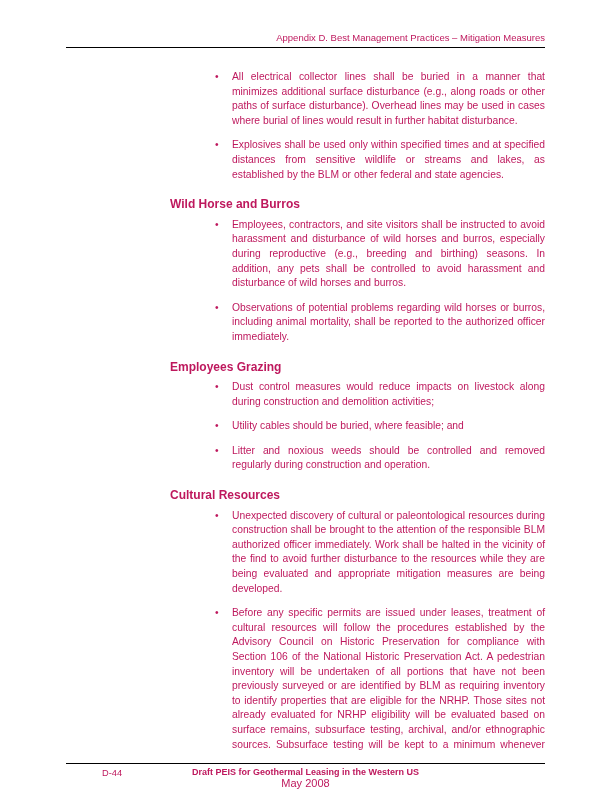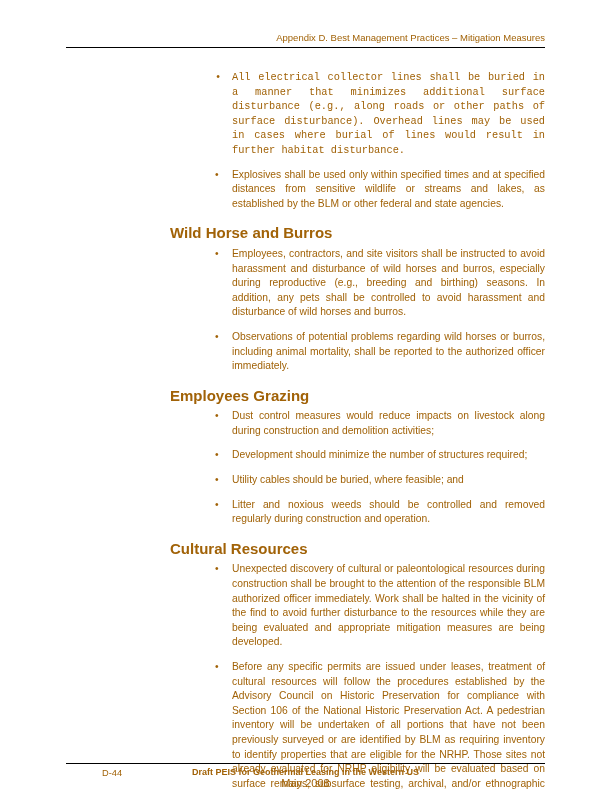--- a/index.html
+++ b/index.html
@@ -6,21 +6,21 @@
     margin: 0;
     padding: 0;
     background: #ffffff;
   }
   .page {
     position: relative;
     width: 612px;
     height: 792px;
     background: #ffffff;
     font-family: "Liberation Sans", sans-serif;
-    color: #a16207;
+    color: #be185d;
     overflow: hidden;
     box-sizing: border-box;
   }
   
   .header {
     position: absolute;
     top: 32px;
     left: 66px;
     right: 67px;
     border-bottom: 1px solid #000;
@@ -33,26 +33,25 @@
   .content {
     position: absolute;
     top: 70px;
     left: 170px;
     width: 375px;
     font-size: 10.3px;
     line-height: 14.6px;
   }
   .section-heading {
     font-weight: bold;
-    font-size: 15px;
+    font-size: 12px;
     margin: 15px 0 6px 0;
   }
   .section:first-child .bullet:first-child {
     margin-top: 0;
-    font-family: Liberation Mono, monospace;
   }
   .bullet {
     position: relative;
     margin: 0 0 10px 45px;
     padding-left: 17px;
     text-align: justify;
   }
   .bullet::before {
     content: "\2022";
     position: absolute;
@@ -121,23 +120,20 @@
         <span class="btext">Observations of potential problems regarding wild horses or burros, including animal mortality, shall be reported to the authorized officer immediately.</span>
       </div>
     </div>
 
     <div class="section">
       <div class="section-heading">Employees Grazing</div>
       <div class="bullet">
         <span class="btext">Dust control measures would reduce impacts on livestock along during construction and demolition activities;</span>
       </div>
       <div class="bullet">
-        <span class="btext">Development should minimize the number of structures required;</span>
-      </div>
-      <div class="bullet">
         <span class="btext">Utility cables should be buried, where feasible; and</span>
       </div>
       <div class="bullet">
         <span class="btext">Litter and noxious weeds should be controlled and removed regularly during construction and operation.</span>
       </div>
     </div>
 
     <div class="section">
       <div class="section-heading">Cultural Resources</div>
       <div class="bullet">

